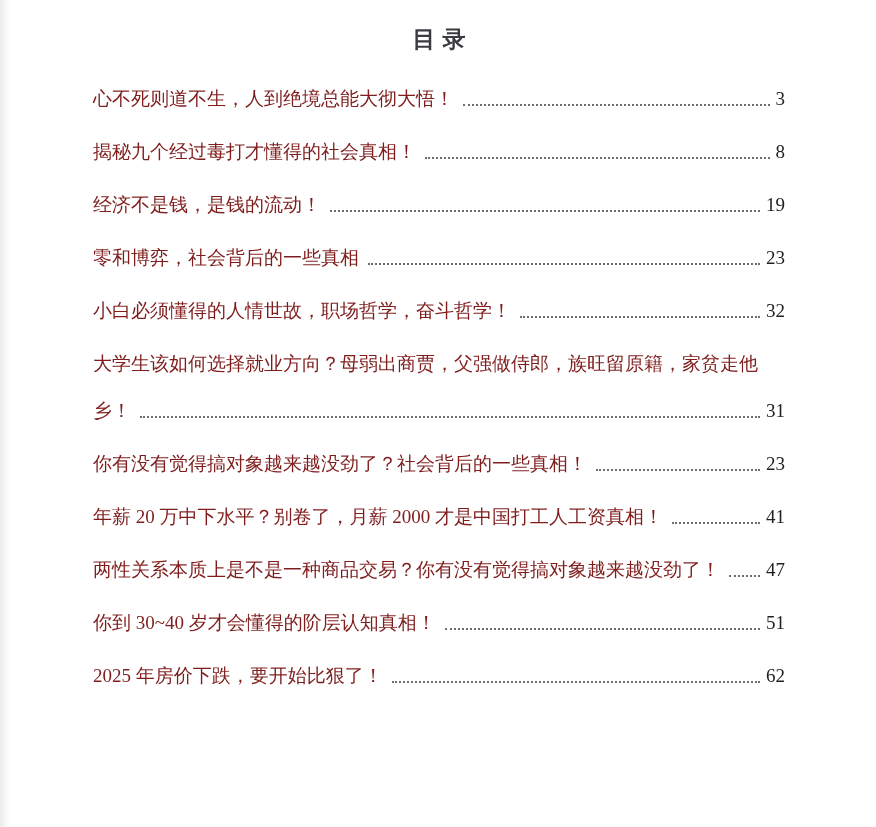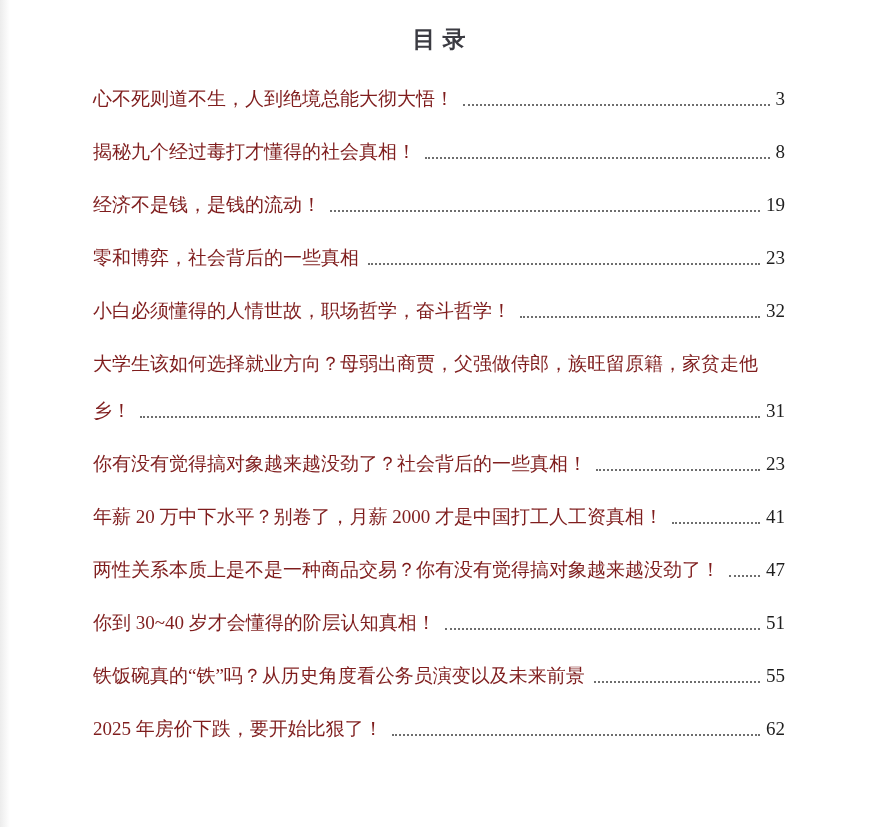--- a/index.html
+++ b/index.html
@@ -121,23 +121,18 @@
         <span class="toc-text">两性关系本质上是不是一种商品交易？你有没有觉得搞对象越来越没劲了！</span>
         <span class="toc-dots"></span>
         <span class="toc-page">47</span>
       </div>
       <div class="toc-row">
         <span class="toc-text">你到 30~40 岁才会懂得的阶层认知真相！</span>
         <span class="toc-dots"></span>
         <span class="toc-page">51</span>
       </div>
       <div class="toc-row">
-        <span class="toc-text">铁饭碗真的“铁”吗？从历史角度看公务员演变以及未来前景</span>
-        <span class="toc-dots"></span>
-        <span class="toc-page">55</span>
-      </div>
-      <div class="toc-row">
         <span class="toc-text">2025 年房价下跌，要开始比狠了！</span>
         <span class="toc-dots"></span>
         <span class="toc-page">62</span>
       </div>
     </div>
 </div>
 
 </body></html>

